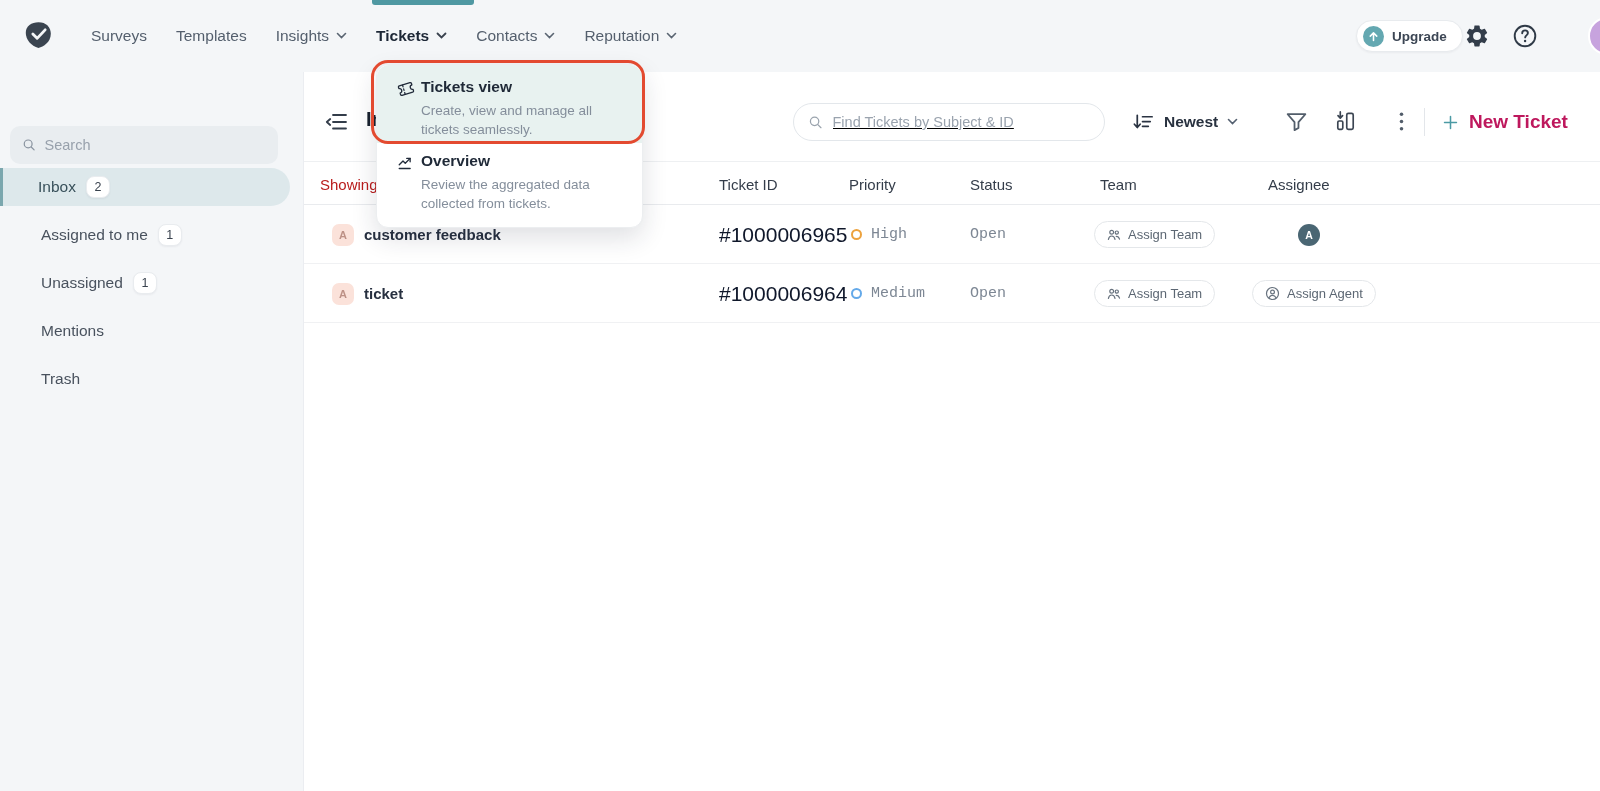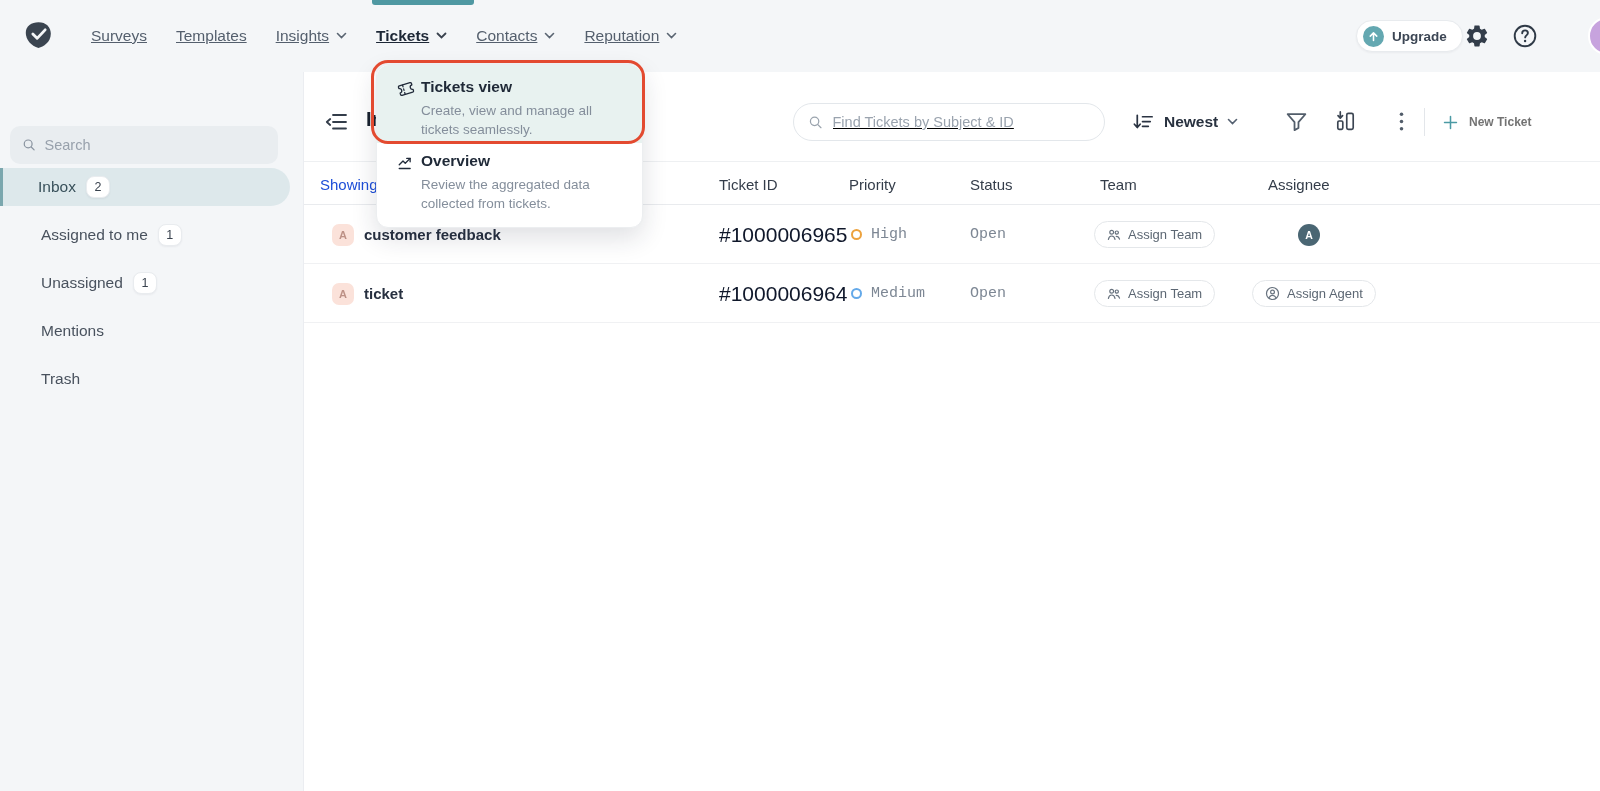--- a/index.html
+++ b/index.html
@@ -5,21 +5,21 @@
   * { margin:0; padding:0; box-sizing:border-box; }
   html,body { width:1600px; height:791px; overflow:hidden; background:#fff;
     font-family:"Liberation Sans", sans-serif; }
   .stage { position:relative; width:1600px; height:791px; background:#fff; }
 
   
   .topnav { position:absolute; left:0; top:0; width:1600px; height:72px; background:#f4f6f8; z-index:5; }
   .tab-indicator { position:absolute; left:372px; top:0; width:102px; height:5px; background:#4f98a2; border-radius:0 0 3px 3px; }
   .logo { position:absolute; left:22px; top:19px; width:34px; height:34px; cursor:pointer; }
   .navlist { position:absolute; left:91px; top:0; height:72px; display:flex; align-items:center; gap:29px; }
-  .navitem { display:flex; align-items:center; gap:7px; font-size:15.5px; color:#545f6d; cursor:pointer; white-space:nowrap;text-decoration:underline; }
+  .navitem { display:flex; align-items:center; gap:7px; font-size:15.5px; color:#545f6d; cursor:pointer; white-space:nowrap; }
   .navitem.active { color:#1d2736; font-weight:700; }
   .upgrade-btn { position:absolute; left:1356px; top:20px; height:32px; display:flex; align-items:center; gap:8px;
     background:#fff; border:1px solid #e8ebee; border-radius:17px; padding:0 15px 0 6px;
     box-shadow:0 1px 2px rgba(30,40,60,.05); cursor:pointer; }
   .upgrade-circle { width:21px; height:21px; border-radius:50%; background:#64a8b1; display:flex; align-items:center; justify-content:center; }
   .upgrade-label { font-size:13.5px; font-weight:700; color:#3c4654; }
   .icon-btn { position:absolute; top:23px; width:26px; height:26px; cursor:pointer; }
   .topnav-avatar { position:absolute; left:1588px; top:17px; width:38px; height:38px; border-radius:50%;
     background:#c7a3de; border:2px solid #fff; cursor:pointer; }
 
@@ -42,26 +42,26 @@
   .page-title { position:absolute; left:62px; top:36px; font-size:20px; font-weight:700; color:#18212e; z-index:1; }
   .find-search { position:absolute; left:489px; top:31px; width:312px; height:38px; border:1px solid #e3e7eb; border-radius:19px; background:#fff; display:flex; align-items:center; padding:0 14px; gap:9px;text-decoration:underline; }
   .find-search input { border:none; outline:none; background:transparent; font-size:14.5px; color:#3c4654; width:100%;
     font-family:"Liberation Sans", sans-serif; }
   .find-search input::placeholder { color:#9aa3ae; }
   .sort-control { position:absolute; left:828px; top:36px; height:28px; display:flex; align-items:center; gap:9px; cursor:pointer; }
   .sort-label { font-size:15.5px; font-weight:700; color:#28313f; }
   .tool-icon { position:absolute; top:37px; width:26px; height:26px; cursor:pointer; }
   .v-divider { position:absolute; left:1120px; top:36px; width:1px; height:28px; background:#e3e6ea; }
   .new-ticket { position:absolute; left:1138px; top:36px; height:28px; display:flex; align-items:center; gap:10px; cursor:pointer; }
-  .new-ticket-label { font-size:12px; font-weight:600; color:#737373; }
+  .new-ticket-label { font-size:19px; font-weight:600; color:#be185d; }
 
   
   .thead { position:absolute; left:0; top:89px; width:1296px; height:44px; border-top:1px solid #eef0f2; border-bottom:1px solid #e9ebee; }
   .th { position:absolute; top:0; height:44px; display:flex; align-items:center; font-size:15px; font-weight:500; color:#343d4a; }
-  .showing { position:absolute; left:16px; top:0; height:44px; display:flex; align-items:center; font-size:15px; color:#1d4ed8; }
+  .showing { position:absolute; left:16px; top:0; height:44px; display:flex; align-items:center; font-size:15px; color:#b91c1c; }
   .trow { position:absolute; left:0; width:1296px; height:59px; border-bottom:1px solid #f0f1f3; cursor:pointer; }
   .cell { position:absolute; top:0; height:59px; display:flex; align-items:center; }
   .row-avatar { width:22px; height:22px; border-radius:7px; background:#fbe2da; color:#bd9186; font-size:11px; font-weight:700; display:flex; align-items:center; justify-content:center; }
   .subject { font-size:15px; font-weight:700; color:#273040; }
   .tid { font-size:21px; color:#0f172a; }
   .pri-ring { width:11px; height:11px; border-radius:50%; border:2px solid #ccc; margin-right:9px; }
   .pri-label, .status-label { font-size:15px; color:#7d8794;font-family:Liberation Mono, monospace; }
   .pill-btn { height:27px; display:flex; align-items:center; gap:7px; background:#fff; border:1px solid #e4e7ea; border-radius:14px; padding:0 12px; font-size:13px; color:#5c6773; cursor:pointer; white-space:nowrap; }
   .assignee-avatar { width:22px; height:22px; border-radius:50%; background:#4a6673; color:#fff; font-size:10.5px; font-weight:700; display:flex; align-items:center; justify-content:center; cursor:pointer; }
 

